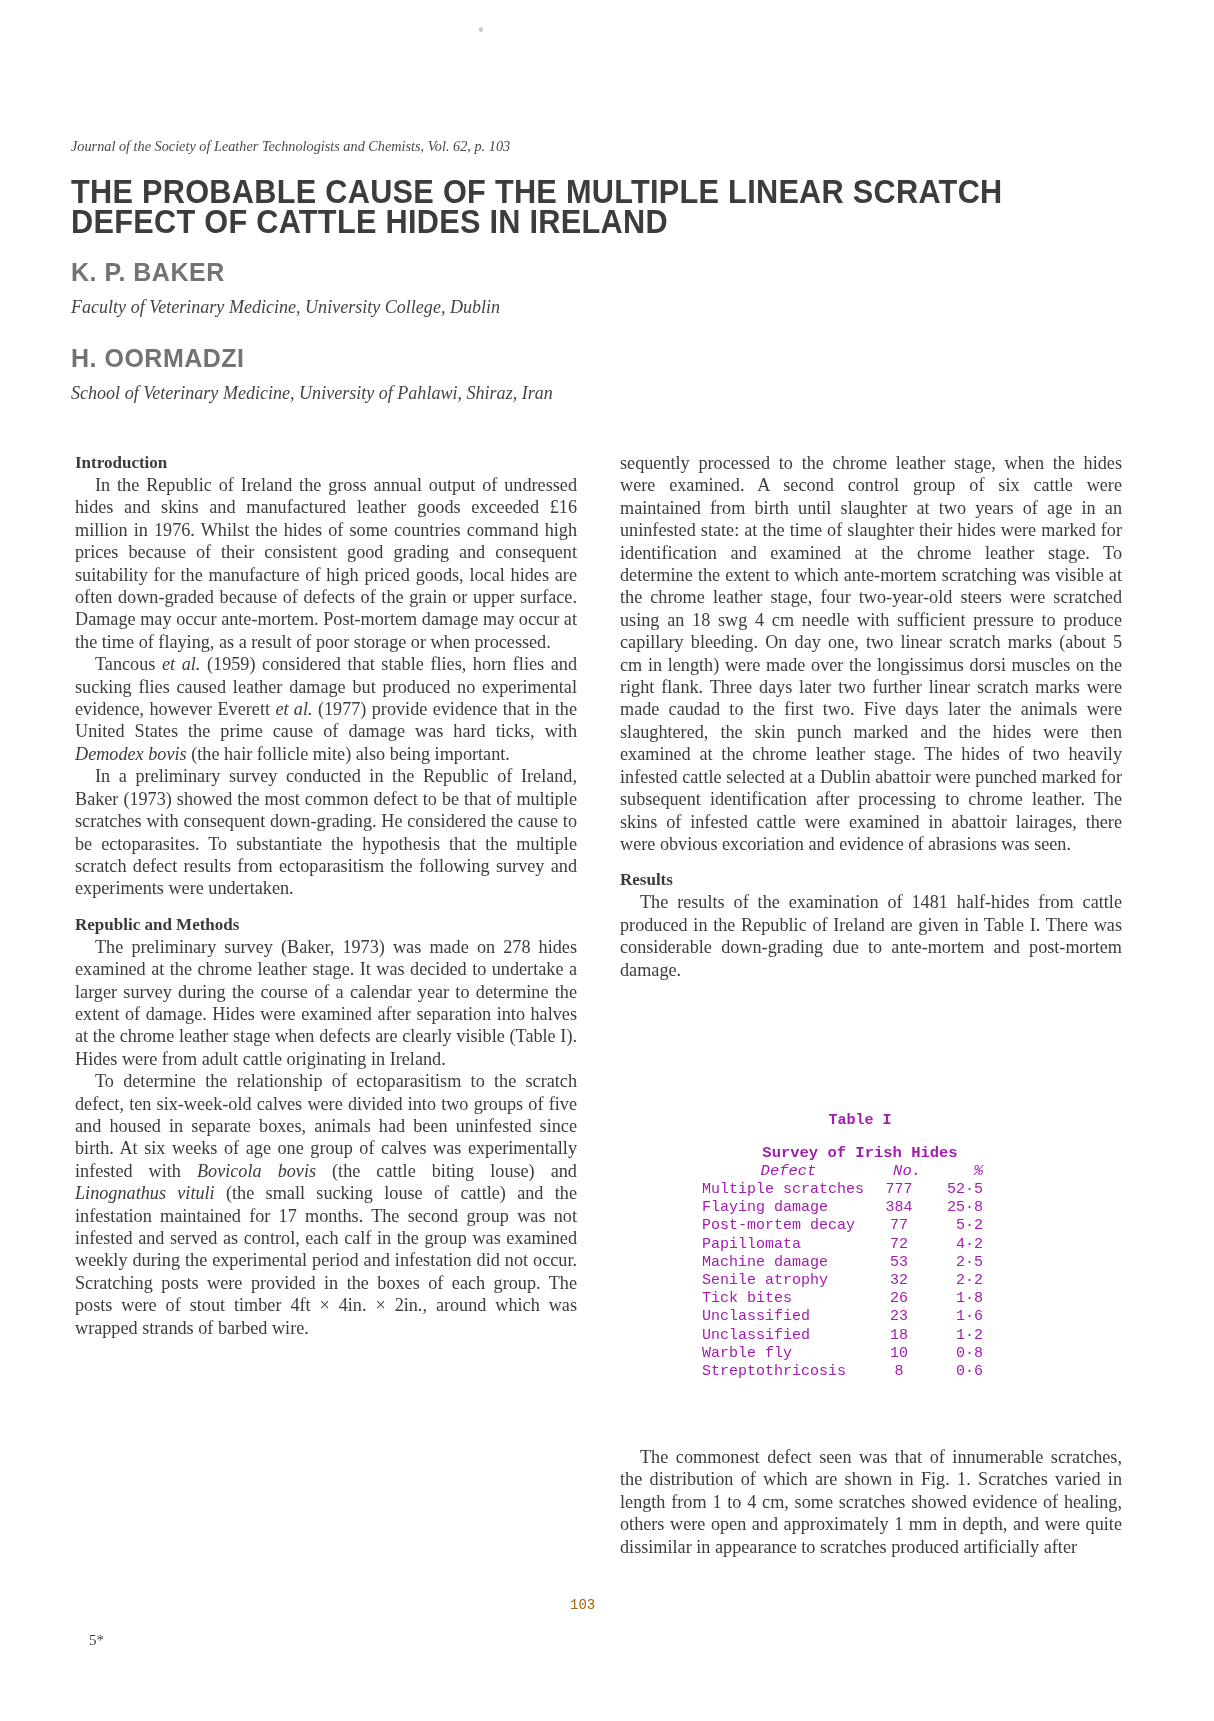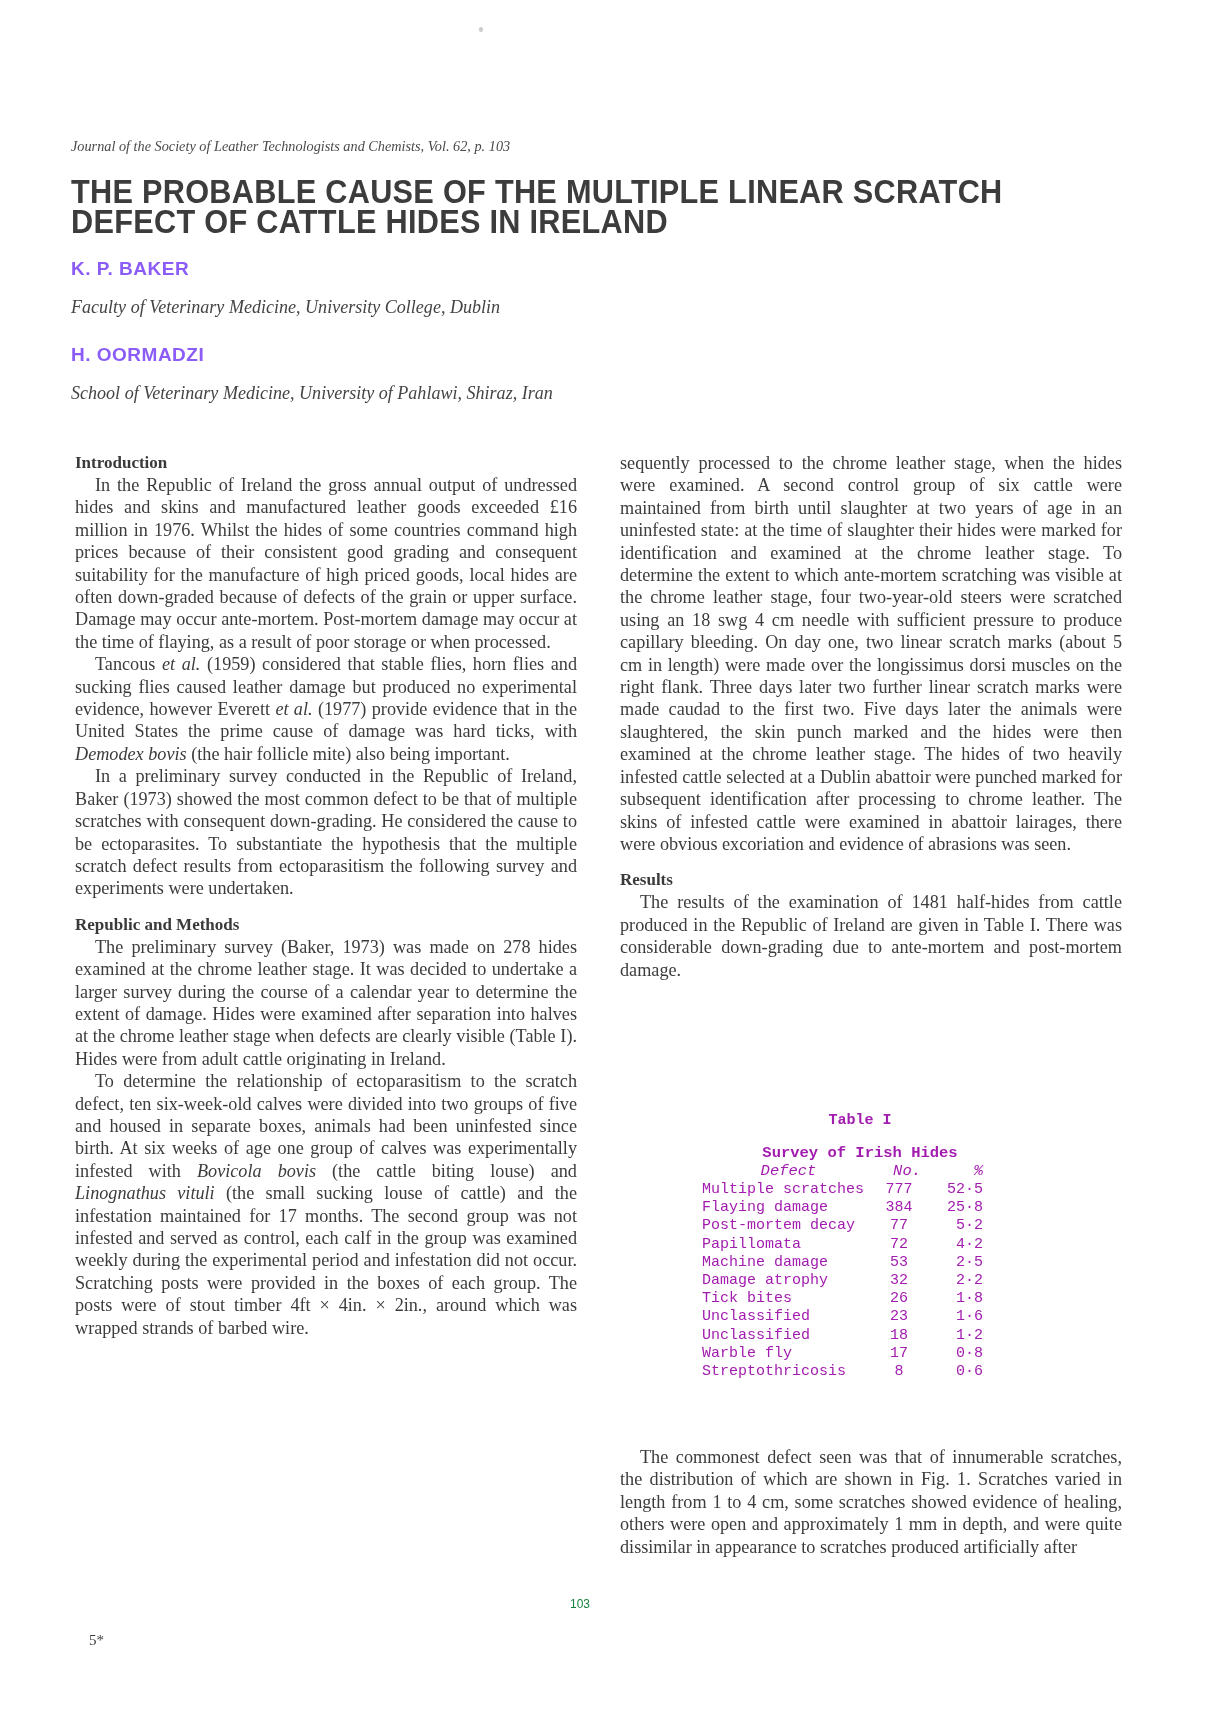--- a/index.html
+++ b/index.html
@@ -1,41 +1,41 @@
 <!DOCTYPE html>
 <html><head>
   <meta charset="utf-8">
   <style>
     html, body { margin: 0; padding: 0; background: #ffffff; }
     body { width: 1214px; height: 1721px; position: relative; overflow: hidden; color: #3a3a3a; }
     .abs { position: absolute; }
     .journal { left: 71px; top: 137px; font-family: "Liberation Serif", serif; font-style: italic; font-size: 15.5px; color: #4a4a4a; transform: scaleX(0.92); transform-origin: left; white-space: nowrap; }
     .title { left: 71px; top: 177px; width: 1080px; font-family: "Liberation Sans", sans-serif; font-weight: bold; font-size: 33px; line-height: 30px; color: #3c3c3c; letter-spacing: 0.3px; transform: scaleX(0.93); transform-origin: left; }
     .title div { white-space: nowrap; }
-    .author { left: 71px; font-family: "Liberation Sans", sans-serif; font-weight: bold; font-size: 19px; color: #8b5cf6; letter-spacing: 0.5px; }
+    .author { left: 71px; font-family: "Liberation Sans", sans-serif; font-weight: bold; font-size: 25px; color: #737373; letter-spacing: 0.5px; }
     .affil { left: 71px; font-family: "Liberation Serif", serif; font-style: italic; font-size: 19px; color: #444; white-space: nowrap; transform: scaleX(0.95); transform-origin: left; }
     .col { position: absolute; width: 502px; font-family: "Liberation Serif", serif; font-size: 18.2px; line-height: 22.4px; color: #3c3c3c; text-align: justify; }
     .col-left { left: 75px; top: 452px; }
     .col-right { left: 620px; top: 452px; }
     .heading { font-weight: bold; font-size: 17px; color: #3a3a3a; margin: 0; line-height: 22px; }
     .para { margin: 0; text-indent: 20px; }
     .gap-h { height: 14px; }
     .table-block { position: absolute; left: 700px; top: 1112px; width: 320px; font-family: Liberation Mono, monospace; color: #a21caf; }
     .table-caption { text-align: center; font-weight: bold; font-size: 15px; line-height: 18px; }
     .table-subcaption { text-align: center; font-weight: bold; font-size: 15.5px; margin-top: 14px; line-height: 18px; }
     table { border-collapse: collapse; font-size: 15px; }
     th { font-weight: normal; font-style: italic; font-size: 15.5px; padding: 0; line-height: 19px; }
     td { padding: 0; line-height: 18.2px; }
     td.defect { width: 175px; text-align: left; padding-left: 2px; }
     td.num { width: 44px; text-align: center; }
     td.pct { width: 62px; text-align: right; }
     th.h-defect { width: 175px; text-align: center; }
     th.h-num { text-align: right; }
     th.h-pct { text-align: right; }
-    .page-num { left: 570px; top: 1597px; font-family: Liberation Sans, sans-serif; font-size: 12px; color: #15803d; }
+    .page-num { left: 570px; top: 1597px; font-family: Liberation Mono, monospace; font-size: 14px; color: #a16207; }
     .sig { left: 89px; top: 1632px; font-family: "Liberation Serif", serif; font-size: 15px; color: #3c3c3c; }
     .speck { left: 479px; top: 27px; width: 4px; height: 5px; background: #ccc; border-radius: 2px; }
   </style>
 </head>
 <body>
 
 <div class="abs speck"></div>
 
 <div class="abs journal">Journal of the Society of Leather Technologists and Chemists, Vol. 62, p. 103</div>
 
@@ -98,42 +98,42 @@
           <td class="defect">Papillomata</td>
           <td class="num">72</td>
           <td class="pct">4·2</td>
         </tr>
       <tr>
           <td class="defect">Machine damage</td>
           <td class="num">53</td>
           <td class="pct">2·5</td>
         </tr>
       <tr>
-          <td class="defect">Damage atrophy</td>
+          <td class="defect">Senile atrophy</td>
           <td class="num">32</td>
           <td class="pct">2·2</td>
         </tr>
       <tr>
           <td class="defect">Tick bites</td>
           <td class="num">26</td>
           <td class="pct">1·8</td>
         </tr>
       <tr>
           <td class="defect">Unclassified</td>
           <td class="num">23</td>
           <td class="pct">1·6</td>
         </tr>
       <tr>
           <td class="defect">Unclassified</td>
           <td class="num">18</td>
           <td class="pct">1·2</td>
         </tr>
       <tr>
           <td class="defect">Warble fly</td>
-          <td class="num">17</td>
+          <td class="num">10</td>
           <td class="pct">0·8</td>
         </tr>
       <tr>
           <td class="defect">Streptothricosis</td>
           <td class="num">8</td>
           <td class="pct">0·6</td>
         </tr>
     </tbody>
   </table>
 </div>

